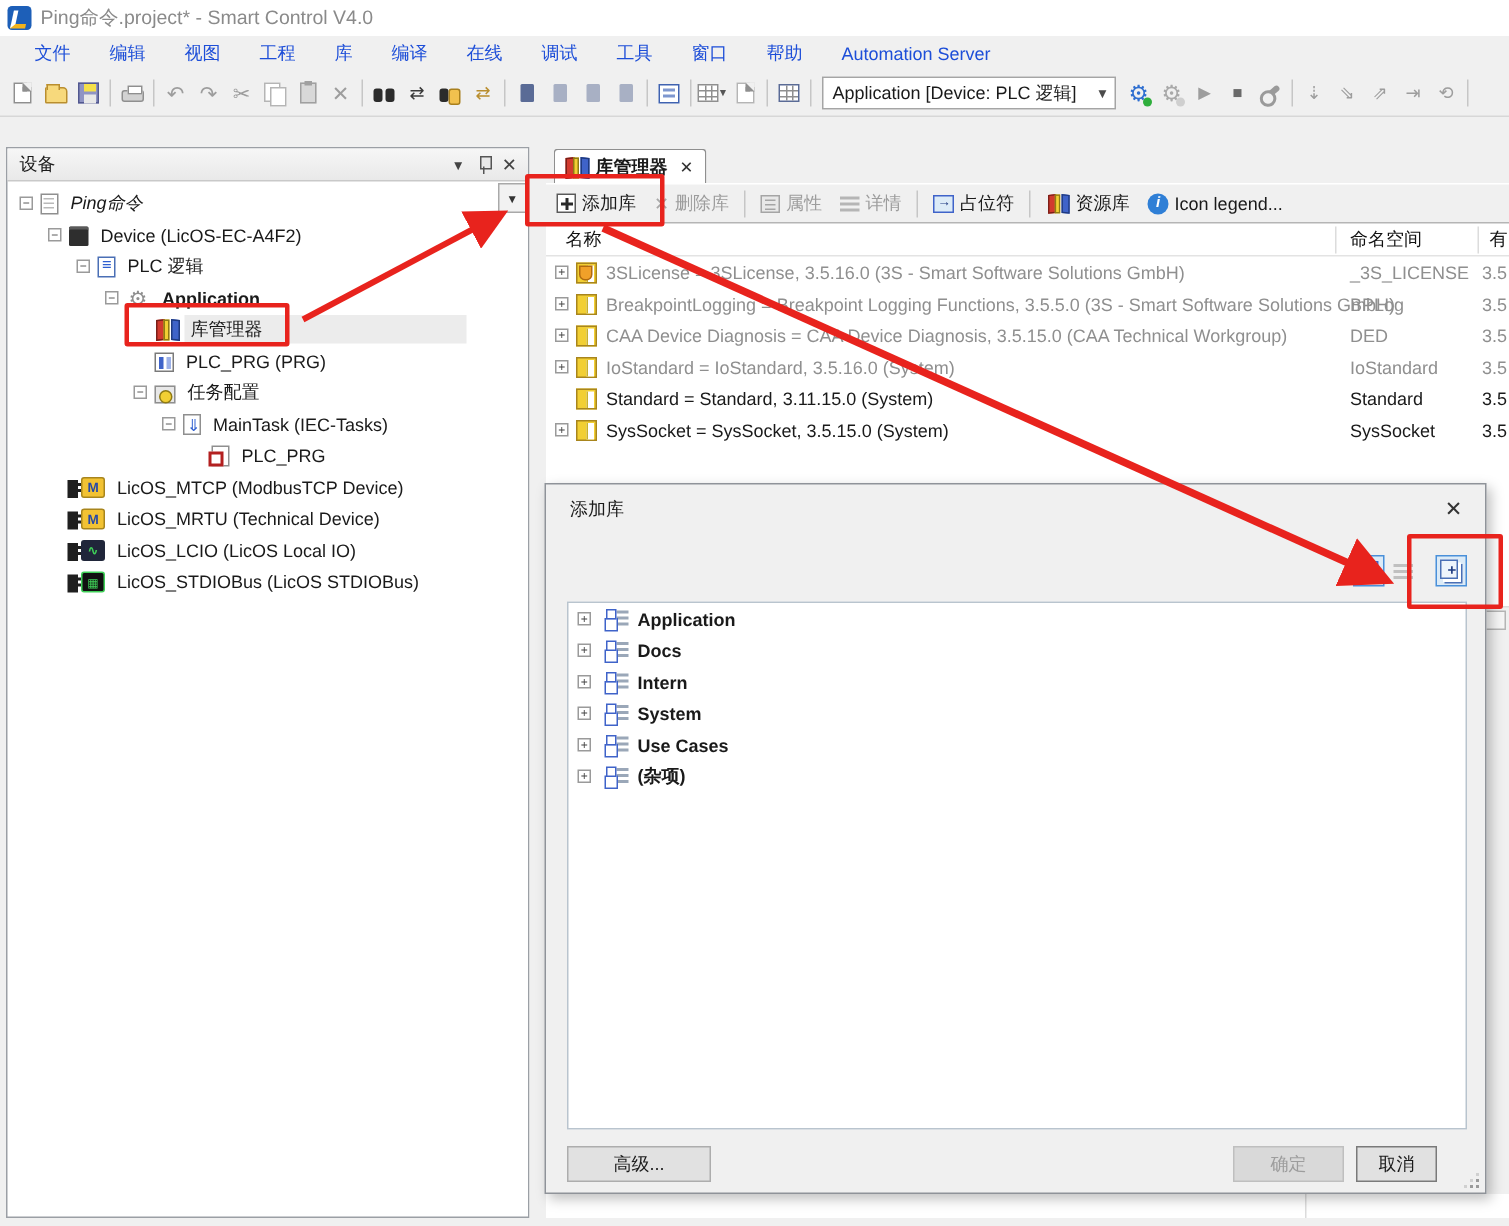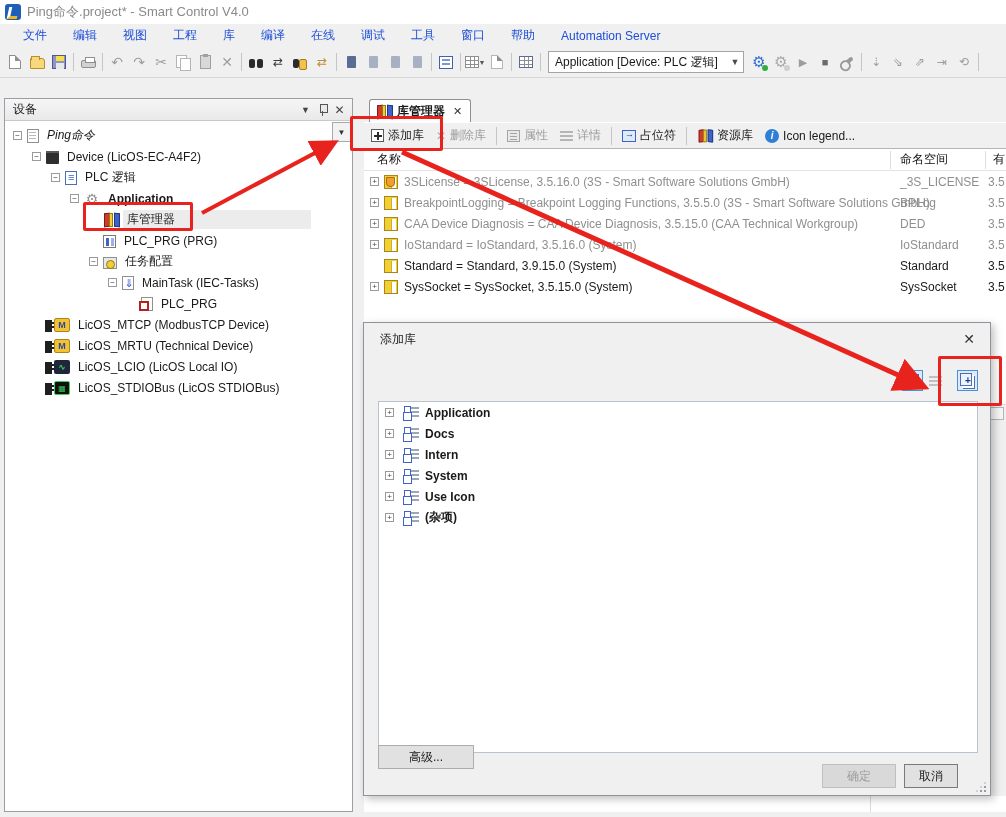--- a/index.html
+++ b/index.html
@@ -164,21 +164,21 @@
   .stacktog:after { content:"+"; position:absolute; left:5px; top:2px; color:#1f3a80; font-size:10px; font-weight:bold; }
   #dlg-list { position:absolute; left:14px; top:78px; width:600px; height:352px; background:#fff; border:1px solid #b9c4ce; }
   #dlg-cols { height:22px; position:relative; border-bottom:1px solid #e3e3e3; }
   #dlg-cols .coldiv { background:#dcdcdc; }
   .dlg-trow { height:21px; display:flex; align-items:center; padding-left:6px; }
   .cat-ic { width:15px; height:14px; position:relative; margin:0 6px 0 5px; flex:0 0 auto; }
   .cat-ic:before { content:""; position:absolute; left:5px; top:1px; right:0; height:2px; background:#9aa7b8; box-shadow:0 4px 0 #9aa7b8,0 8px 0 #9aa7b8; }
   .cat-ic:after { content:""; position:absolute; left:0; top:0; width:5px; height:5px; background:#fff; border:1px solid #3f63c9; box-shadow:0 7px 0 #fff,0 7px 0 1px #3f63c9; }
   .dlg-trow .lbl { font-weight:bold; font-size:12px; }
   .dlg-btn { position:absolute; height:24px; background:#e1e1e1; border:1px solid #adadad; font-size:12px; text-align:center; line-height:22px; }
-  #btn-advanced { left:14px; top:422px; width:96px; }
+  #btn-advanced { left:14px; top:441px; width:96px; }
   #btn-ok { left:458px; top:441px; width:74px; background:#d9d9d9; border-color:#bfbfbf; color:#9d9d9d; }
   #btn-cancel { left:540px; top:441px; width:54px; border-color:#7a7a7a; }
   #dlg-grip { position:absolute; right:4px; bottom:3px; width:10px; height:10px; }
   #dlg-grip:before { content:""; position:absolute; right:0; bottom:0; width:2px; height:2px; background:#9a9a9a; box-shadow:-4px 0 0 #9a9a9a,0 -4px 0 #9a9a9a,-4px -4px 0 #d0d0d0,-8px 0 0 #d0d0d0,0 -8px 0 #d0d0d0; }
 
   
   .red-box { position:absolute; border:3px solid #e8231d; border-radius:2px; pointer-events:none; }
   #ann-box-tree { left:83px; top:202px; width:110px; height:29px; }
   #ann-box-addlib { left:350px; top:116px; width:93px; height:35px; }
   #ann-box-dlgicon { left:938px; top:356px; width:64px; height:50px; }
@@ -482,21 +482,21 @@
     <div class="librow muted">
       <span class="exp">+</span>
       <span class="lib-ic"></span>
       <span class="libname">IoStandard = IoStandard, 3.5.16.0 (System)</span>
       <span class="ns">IoStandard</span>
       <span class="ver">3.5</span>
     </div>
     <div class="librow">
       <span class="exp none"></span>
       <span class="lib-ic"></span>
-      <span class="libname">Standard = Standard, 3.9.15.0 (System)</span>
+      <span class="libname">Standard = Standard, 3.11.15.0 (System)</span>
       <span class="ns">Standard</span>
       <span class="ver">3.5</span>
     </div>
     <div class="librow">
       <span class="exp">+</span>
       <span class="lib-ic"></span>
       <span class="libname">SysSocket = SysSocket, 3.5.15.0 (System)</span>
       <span class="ns">SysSocket</span>
       <span class="ver">3.5</span>
     </div>
@@ -541,21 +541,21 @@
       <span class="lbl">Intern</span>
     </div>
     <div class="dlg-trow">
       <span class="exp">+</span>
       <span class="cat-ic"></span>
       <span class="lbl">System</span>
     </div>
     <div class="dlg-trow">
       <span class="exp">+</span>
       <span class="cat-ic"></span>
-      <span class="lbl">Use Icon</span>
+      <span class="lbl">Use Cases</span>
     </div>
     <div class="dlg-trow">
       <span class="exp">+</span>
       <span class="cat-ic"></span>
       <span class="lbl">(杂项)</span>
     </div>
   </div>
 
   <div class="dlg-btn" id="btn-advanced">高级...</div>
   <div class="dlg-btn" id="btn-ok">确定</div>

